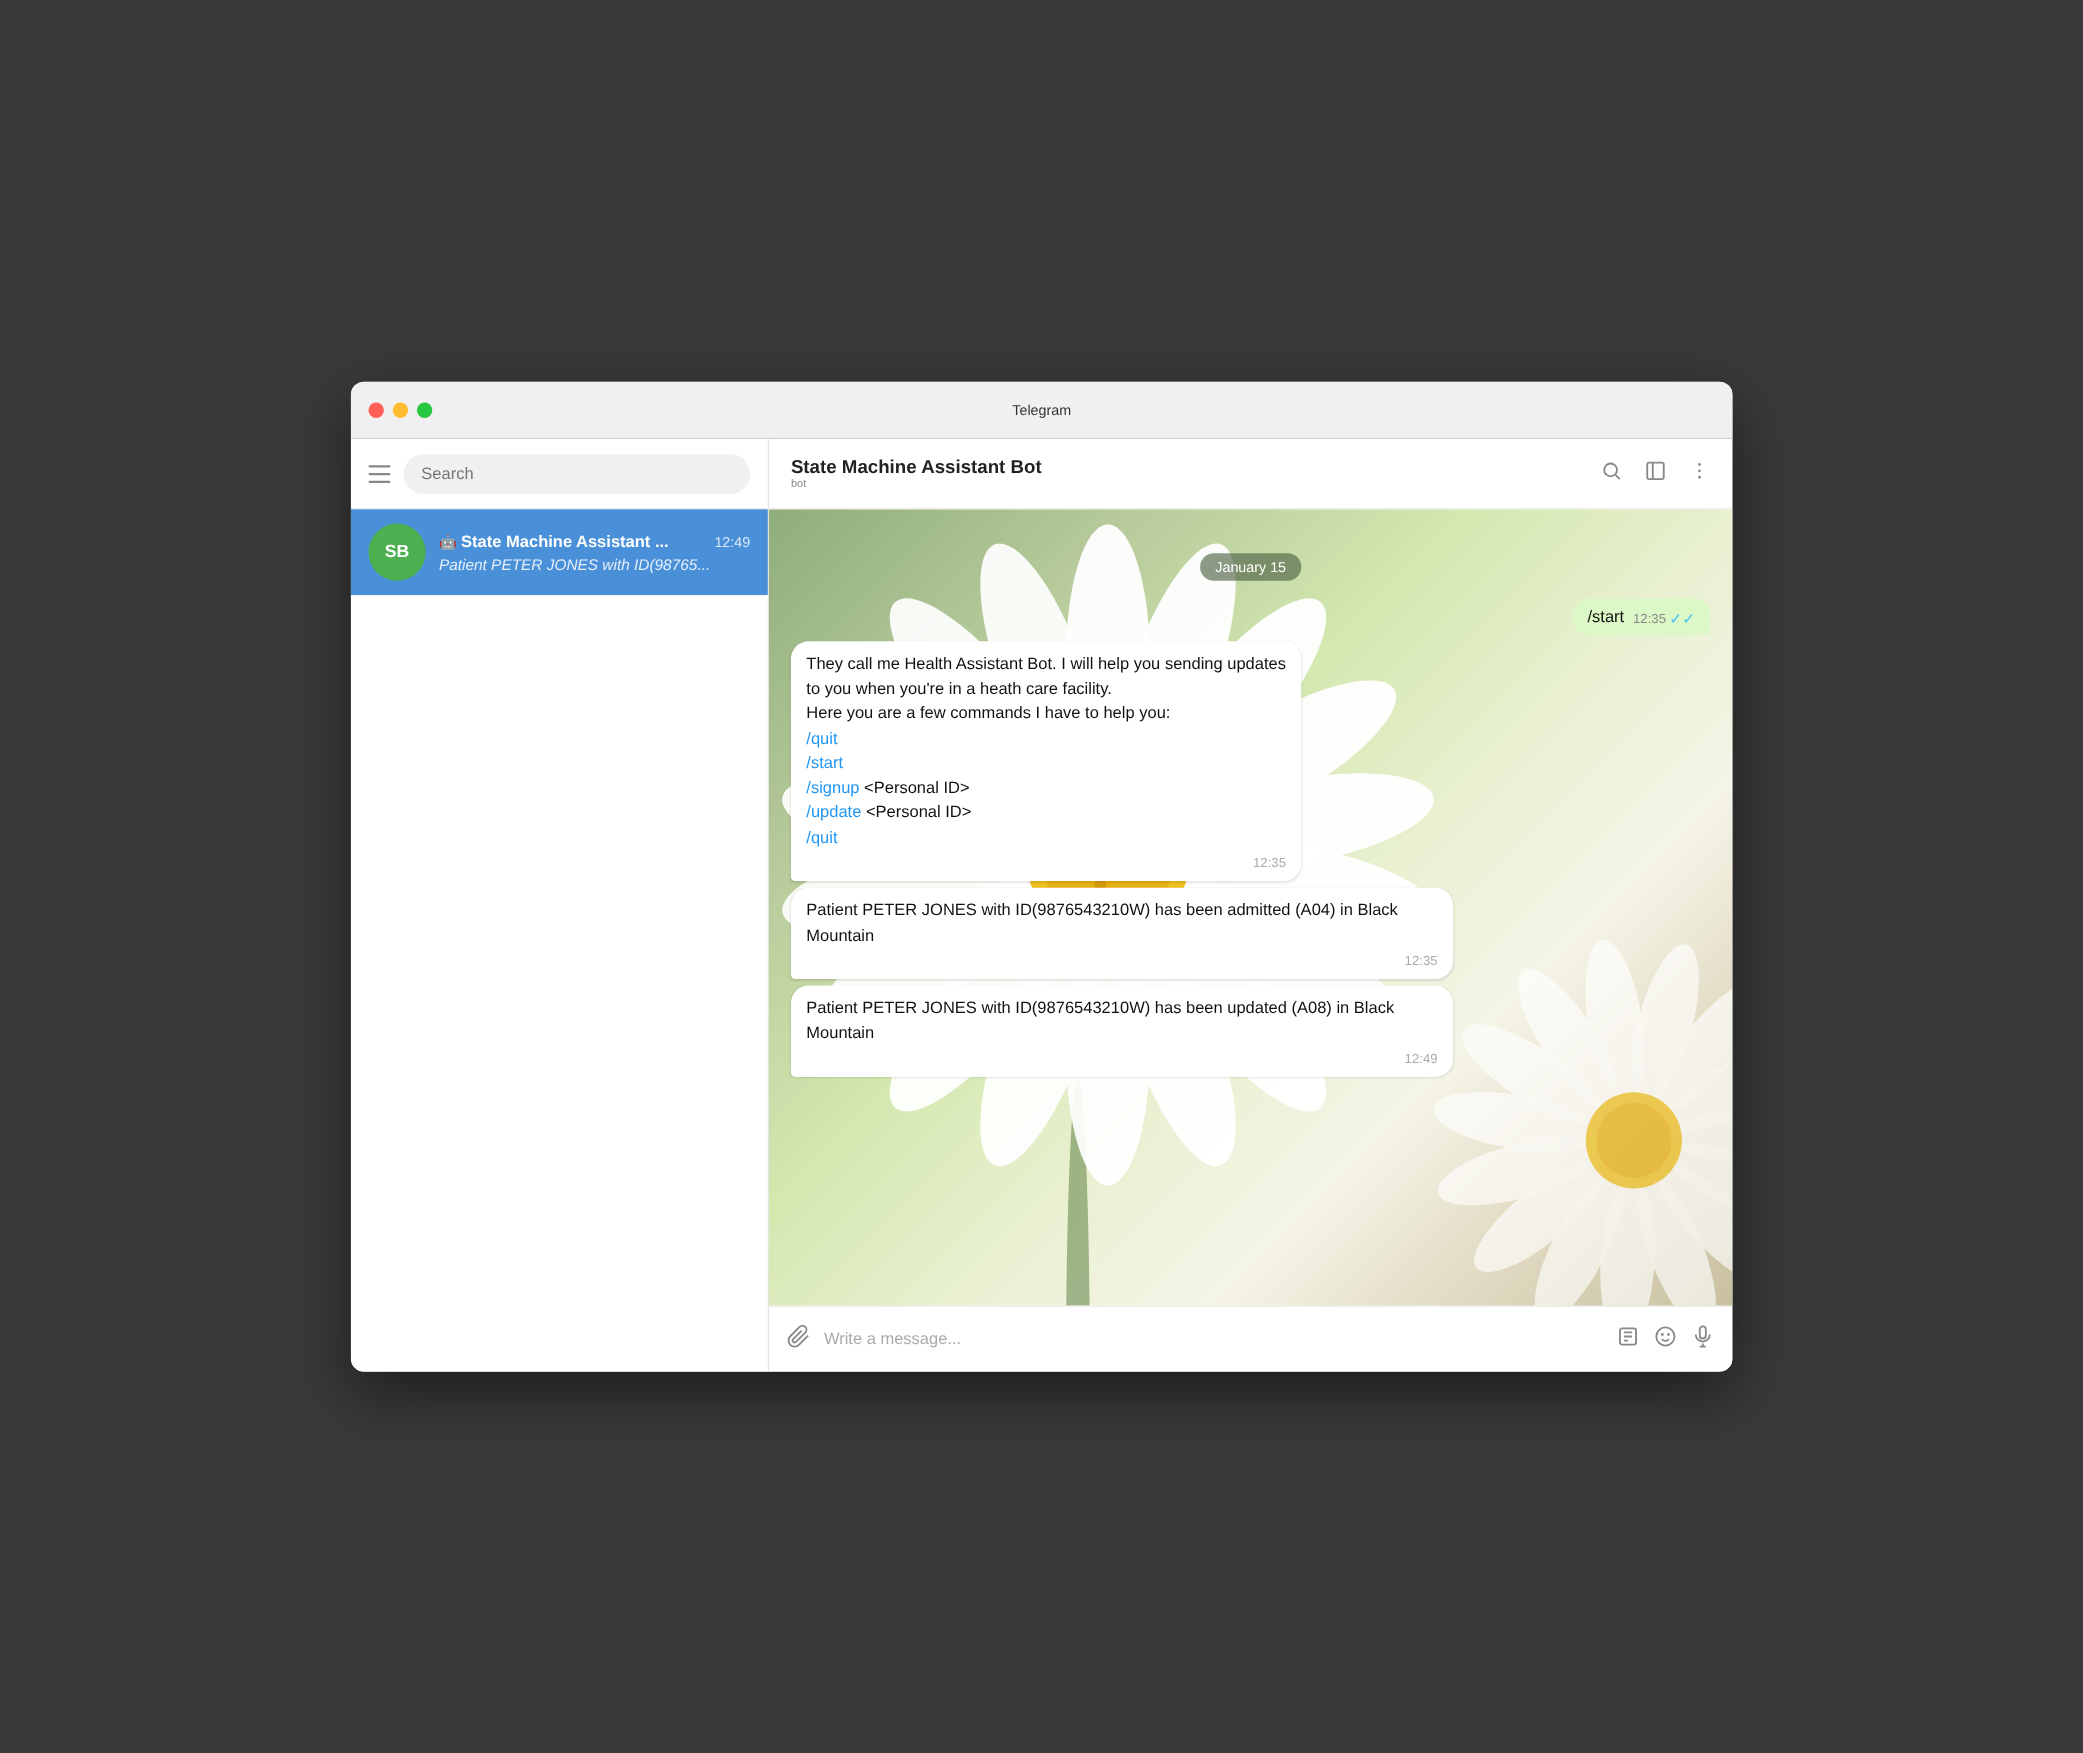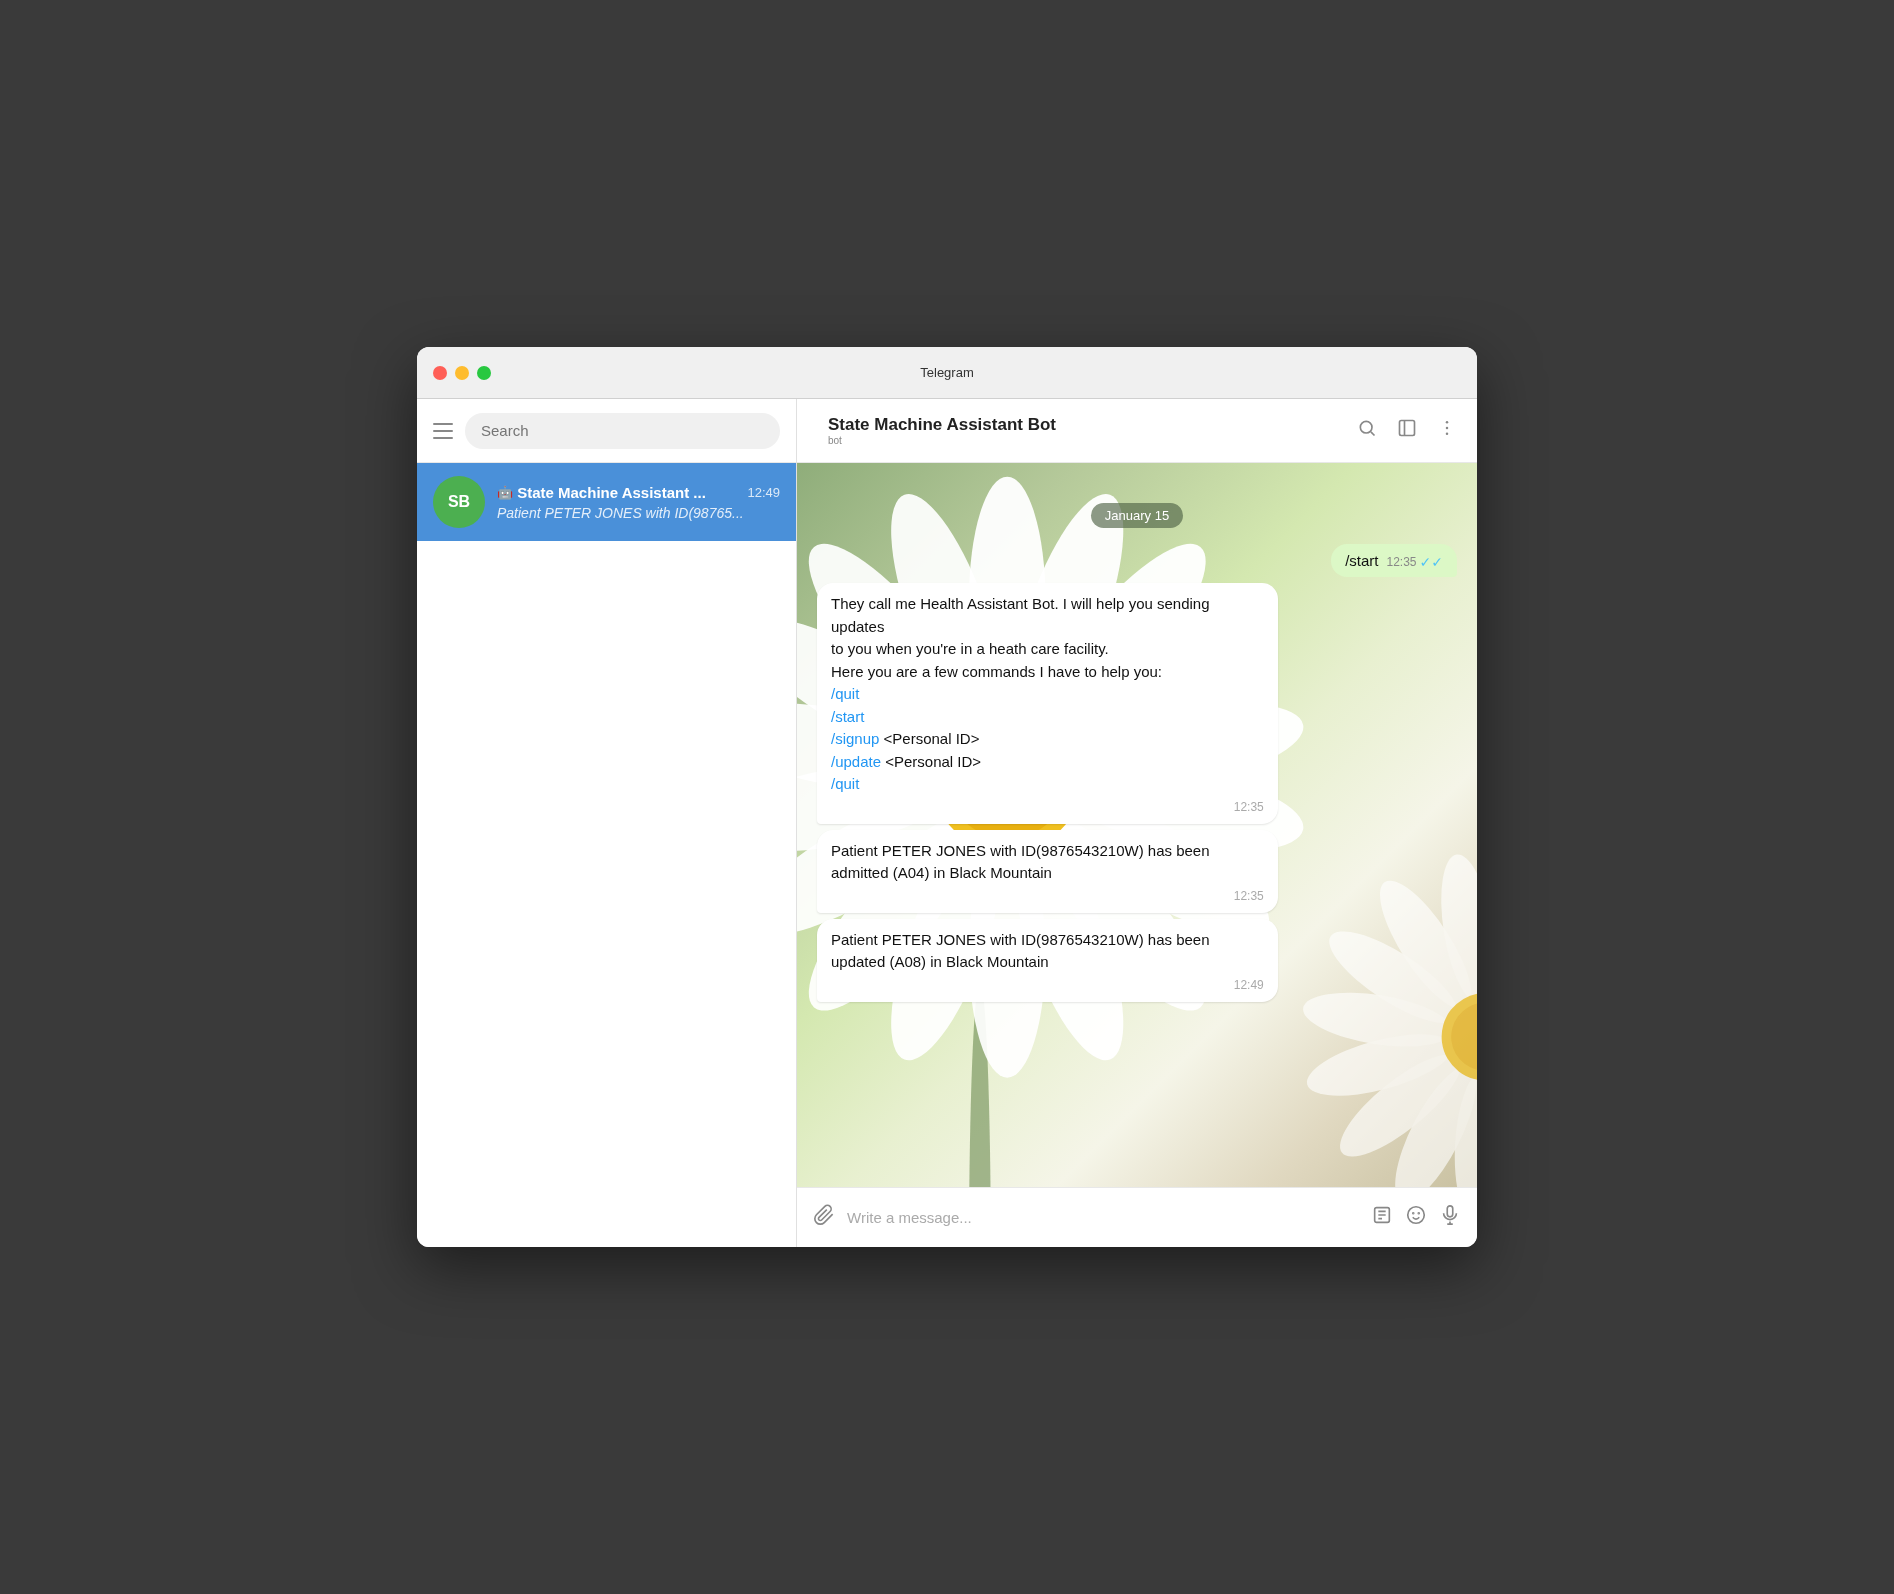--- a/index.html
+++ b/index.html
@@ -6,21 +6,21 @@
     body {
       background: #3a3a3a;
       display: flex;
       justify-content: center;
       align-items: center;
       min-height: 100vh;
       font-family: -apple-system, BlinkMacSystemFont, 'Helvetica Neue', sans-serif;
     }
 
     .window {
-      width: 1060px;
+      width: 1256px;
       height: 900px;
       background: #fff;
       border-radius: 12px;
       box-shadow: 0 20px 60px rgba(0,0,0,0.5);
       overflow: hidden;
       display: flex;
       flex-direction: column;
     }
 
     
@@ -185,21 +185,20 @@
       border-bottom: 1px solid #e8e8e8;
       display: flex;
       align-items: center;
       padding: 0 20px;
       gap: 12px;
       flex-shrink: 0;
     }
 
     .chat-header-info {
       flex: 1;
-      margin-left: 11px;
     }
 
     .chat-header-name {
       font-size: 17px;
       font-weight: 600;
       color: #222;
     }
 
     .chat-header-status {
       font-size: 10px;

